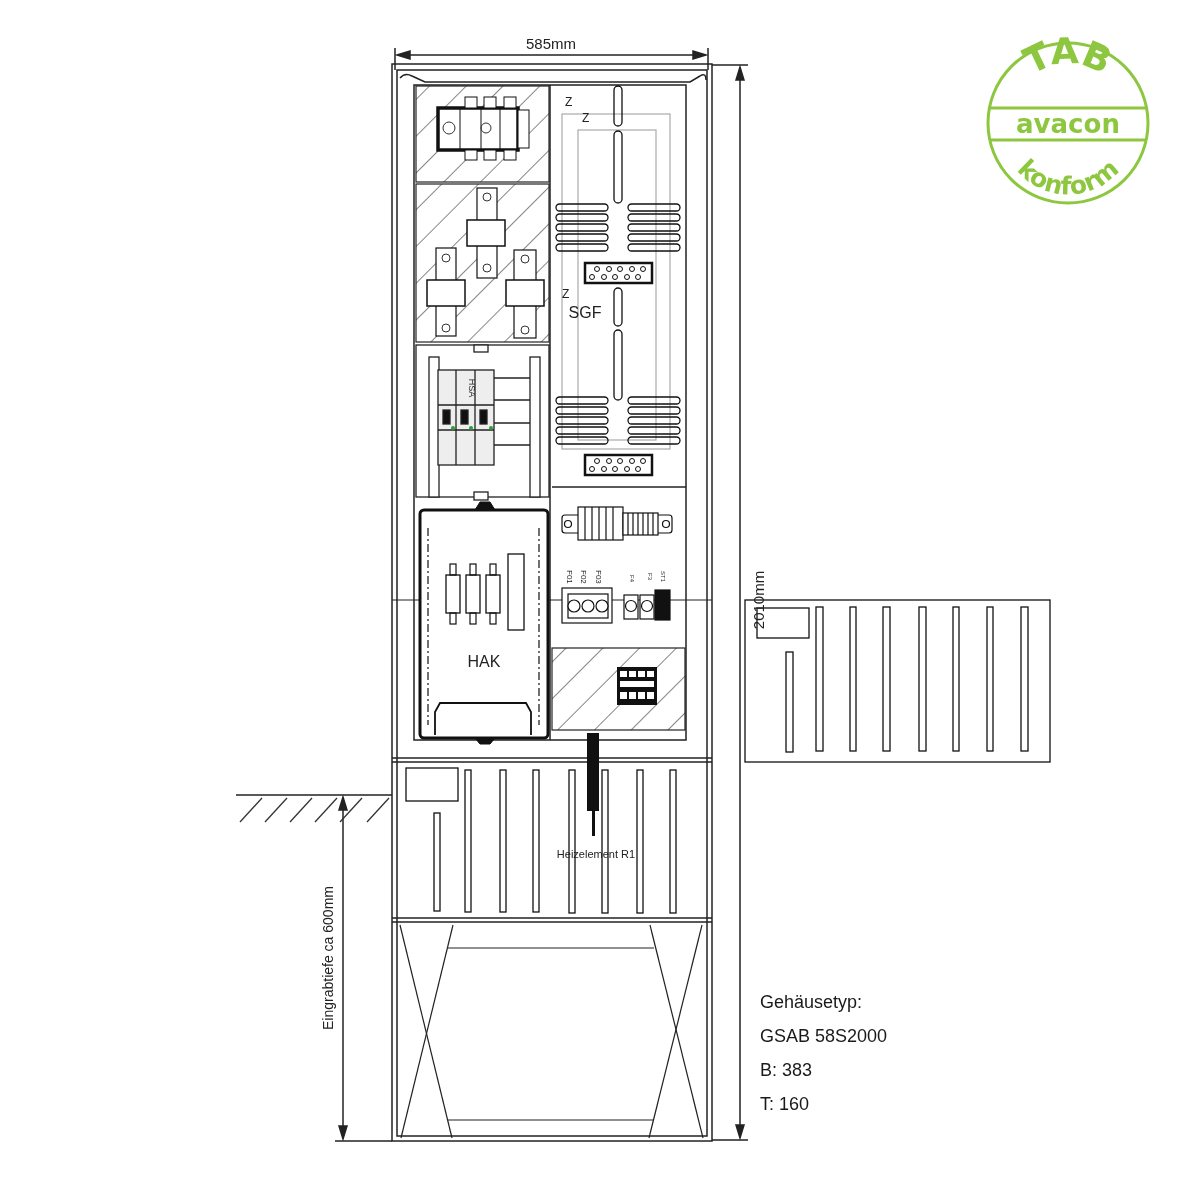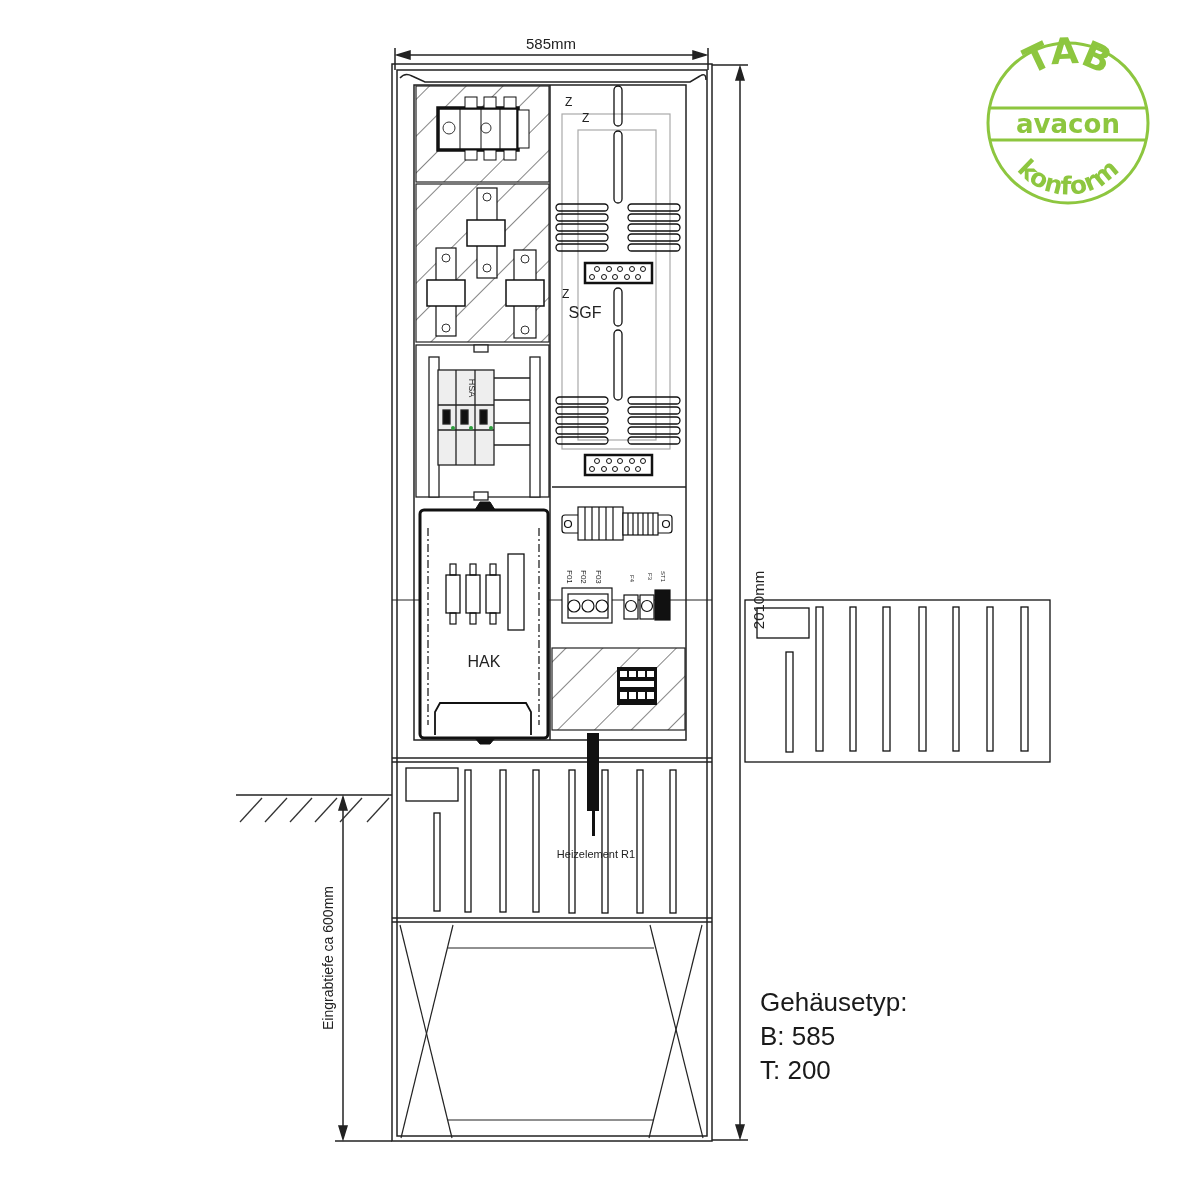--- a/index.html
+++ b/index.html
@@ -1,19 +1,19 @@
 <!DOCTYPE html>
 <html><head>
 <meta charset="utf-8">
 <style>
   html, body { margin: 0; padding: 0; background: #ffffff; }
   body { width: 1200px; height: 1200px; position: relative; overflow: hidden; font-family: "Liberation Sans", sans-serif; }
   svg { position: absolute; left: 0; top: 0; }
   .lbl { font-family: "Liberation Sans", sans-serif; fill: #222; }
-  .specs { position: absolute; left: 760px; top: 985px; font-family: "Liberation Sans", sans-serif; font-size: 26px; line-height: 34px; color: #1a1a1a; }
+  .specs { position: absolute; left: 760px; top: 985px; font-family: "Liberation Sans", sans-serif; font-size: 18px; line-height: 34px; color: #1a1a1a; }
   .specs div { white-space: nowrap; }
 </style>
 </head>
 <body>
 
 <svg width="1200" height="1200" viewBox="0 0 1200 1200">
   <defs>
     <pattern id="hatch" patternUnits="userSpaceOnUse" width="26" height="26" patternTransform="rotate(45)">
       <line x1="0" y1="0" x2="0" y2="26" stroke="#333" stroke-width="1.2"></line>
     </pattern>
@@ -326,15 +326,16 @@
     <textPath href="#arcTop" startOffset="50%">TAB</textPath>
   </text>
   <text x="1068" y="133" font-size="26" font-weight="bold" fill="#8dc63f" font-family="DejaVu Sans, sans-serif" text-anchor="middle">avacon</text>
   <text font-size="25" font-weight="bold" fill="#8dc63f" font-family="DejaVu Sans, sans-serif" text-anchor="middle">
     <textPath href="#arcBottom" startOffset="50%" dy="20">konform</textPath>
   </text>
 </svg>
 
 <div class="specs">
   <div>Gehäusetyp:</div>
-  <div>B: 585</div>
-  <div>T: 200</div>
+  <div>GSAB 58S2000</div>
+  <div>B: 383</div>
+  <div>T: 160</div>
 </div>
 
 </body></html>

